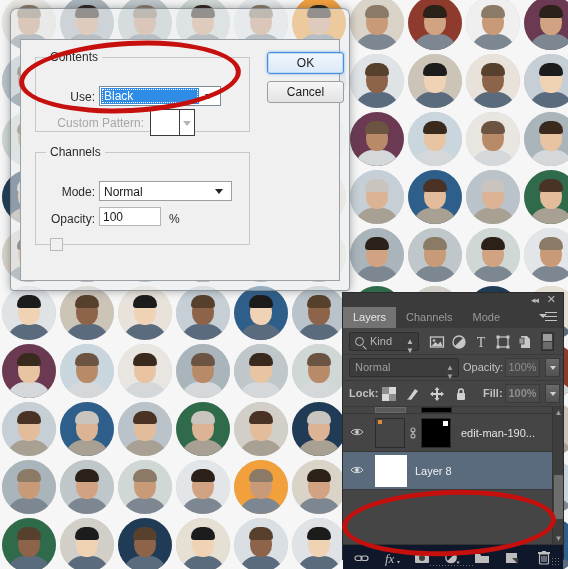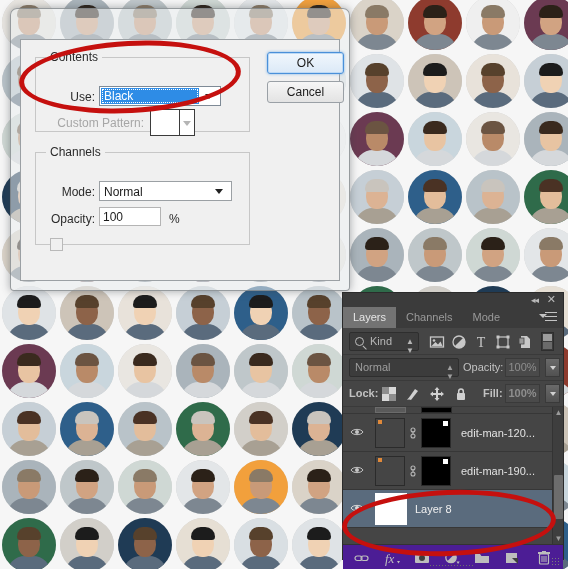--- a/index.html
+++ b/index.html
@@ -340,21 +340,21 @@
     position:absolute; left:1px; width:9px; height:9px; color:#9a9a9a; font-size:8px; text-align:center;
   }
   #list-scrollbar .up { top:1px; }
   #list-scrollbar .dn { bottom:1px; }
   #list-scrollbar .thumbbar {
     position:absolute; left:1px; top:68px; width:9px; height:44px;
     background:#6d6d6d; border-radius:1px; cursor:grab;
   }
 
   #panel-bottom {
-    position:relative; height:25px; background:#4c1d95; border-top:1px solid #333;
+    position:relative; height:25px; background:#0f172a; border-top:1px solid #333;
   }
   .bicon { position:absolute; top:5px; width:18px; height:16px; cursor:pointer; color:#bdbdbd; }
   #panel-grip {
     position:absolute; left:86px; bottom:1px; width:44px; height:4px;
     background-image:radial-gradient(#6c6c6c 40%, transparent 41%);
     background-size:3px 3px;
   }
   #resize-grip {
     position:absolute; right:2px; bottom:2px; width:10px; height:10px;
     background-image:radial-gradient(#7a7a7a 40%, transparent 41%);
@@ -1129,42 +1129,20 @@
       </div>
   </div>
 
   <div id="layer-list">
 
     <div id="partial-row">
       <span class="pt"></span>
         <span class="pt2"></span>
     </div>
 
-    <div class="layer-row">
-      <span class="eye-icon">
-        <svg viewBox="0 0 14 10" width="14" height="10">
-            <path d="M1 5 C3 1.5 11 1.5 13 5 C11 8.5 3 8.5 1 5 Z" fill="none" stroke="#c6c6c6" stroke-width="1"></path>
-            <circle cx="7" cy="5" r="2" fill="#c6c6c6"></circle>
-          </svg>
-      </span>
-      <span class="thumb t1">
-        <span class="checker"><span class="dot"></span></span>
-      </span>
-      <span class="link-icon">
-        <svg viewBox="0 0 8 12" width="8" height="12">
-            <path d="M4 1 a2 2 0 0 1 0 4 M4 7 a2 2 0 0 1 0 4" fill="none" stroke="#b5b5b5" stroke-width="1.1"></path>
-            <path d="M4 1 a2 2 0 0 0 0 4 M4 7 a2 2 0 0 0 0 4" fill="none" stroke="#b5b5b5" stroke-width="1.1"></path>
-            <line x1="4" y1="4" x2="4" y2="8" stroke="#b5b5b5" stroke-width="1.1"></line>
-          </svg>
-      </span>
-      <span class="thumb t2">
-          <span class="mdot"></span>
-        </span>
-      <span class="layer-name">edit-man-120...</span>
-    </div>
 
     <div class="layer-row">
       <span class="eye-icon">
         <svg viewBox="0 0 14 10" width="14" height="10">
             <path d="M1 5 C3 1.5 11 1.5 13 5 C11 8.5 3 8.5 1 5 Z" fill="none" stroke="#c6c6c6" stroke-width="1"></path>
             <circle cx="7" cy="5" r="2" fill="#c6c6c6"></circle>
           </svg>
       </span>
       <span class="thumb t1">
         <span class="checker"><span class="dot"></span></span>

